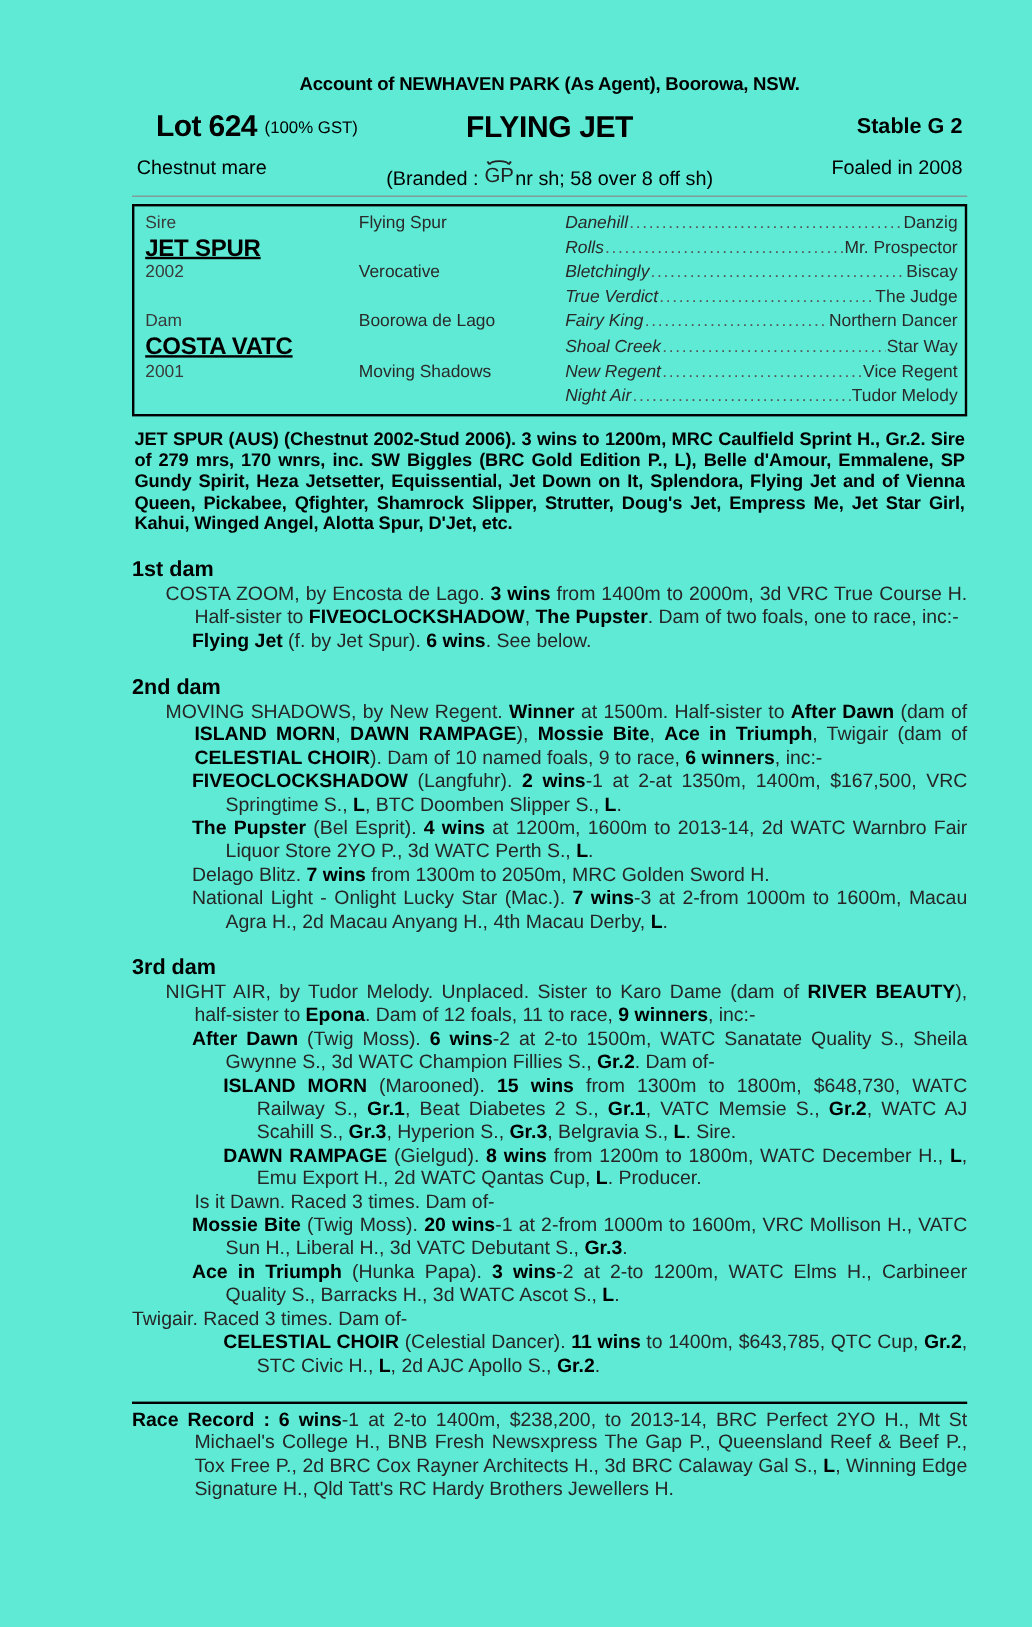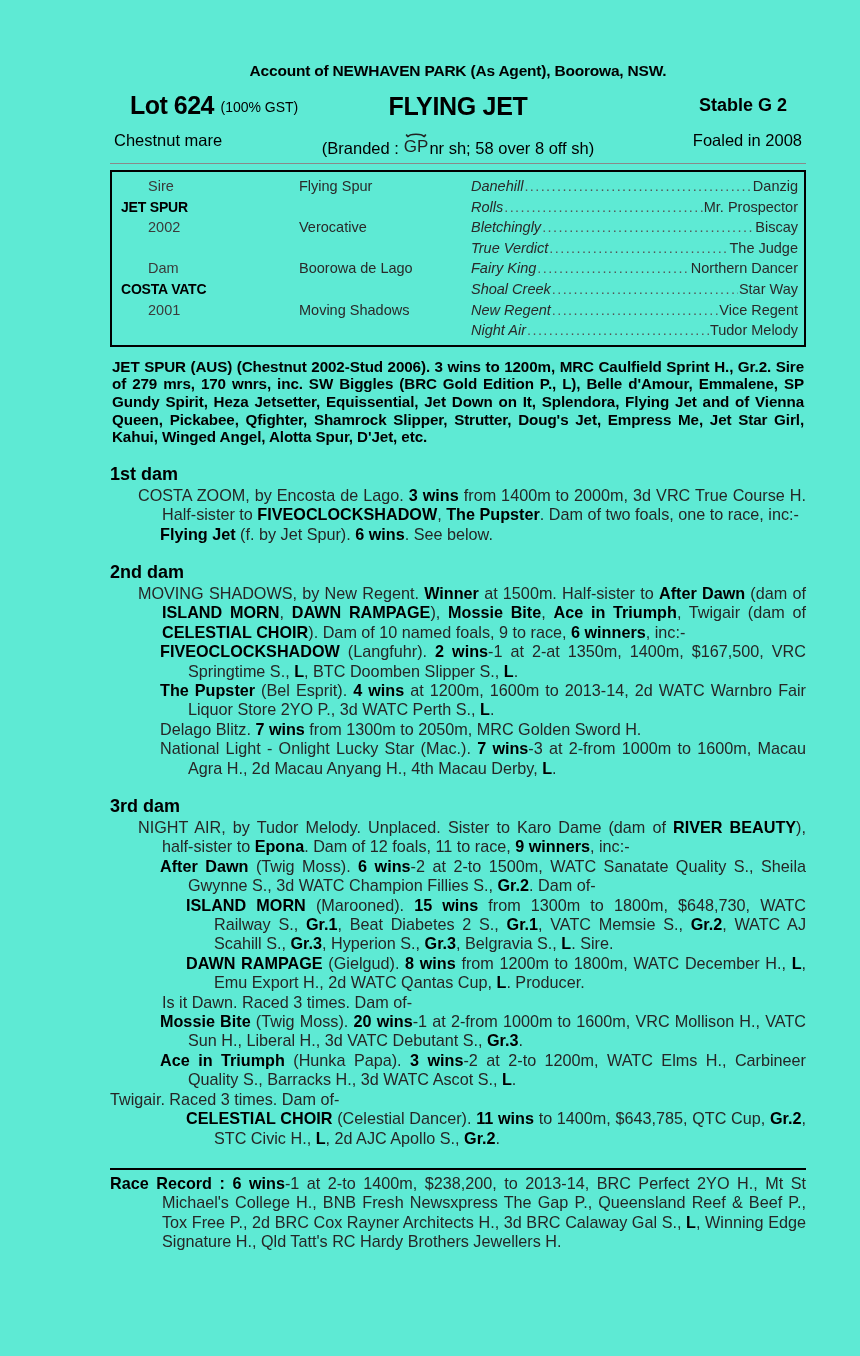--- a/index.html
+++ b/index.html
@@ -60,21 +60,21 @@
     left: 0;
     right: 0;
     top: 1px;
     text-align: center;
     font-weight: bold;
     font-size: 25px;
     letter-spacing: -0.3px;
   }
   .stable {
     position: absolute;
-    right: 19px;
+    right: 4px;
     top: 4px;
     font-weight: bold;
     font-size: 18px;
   }
   .sub-row {
     position: relative;
     height: 26px;
     margin-top: 6px;
     font-size: 16.5px;
   }
@@ -121,26 +121,27 @@
     grid-template-columns: 178px 172px 1fr;
     font-size: 14.5px;
     line-height: 20.6px;
     color: #2a2a2a;
   }
   .ped-grid .c {
     padding: 0 6px 0 9px;
     white-space: nowrap;
     overflow: hidden;
   }
-  .ped-grid .lbl { color: #3a3a3a; margin-left: 27px; }
+  .ped-grid .lbl { color: #3a3a3a; }
   .ped-grid .nm {
     font-weight: bold;
     color: #000;
-    font-size: 14px;
+    font-size: 20px;
     letter-spacing: -0.2px;
+    text-decoration: underline;
   }
   .gp-row {
     display: flex;
     align-items: baseline;
     width: 100%;
   }
   .gp-left { white-space: nowrap; font-style: italic; }
   .gp-dots {
     flex: 1 1 auto;
     overflow: hidden;

